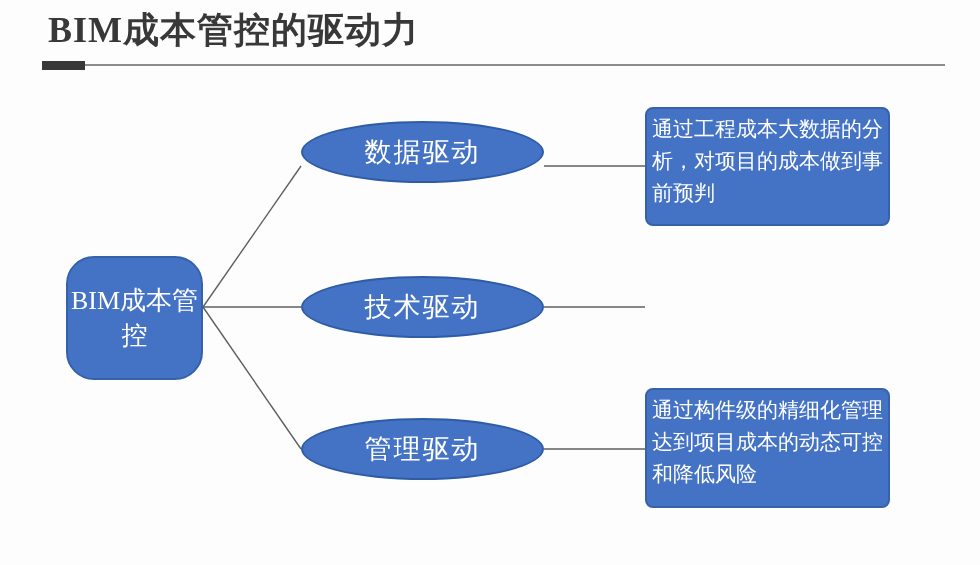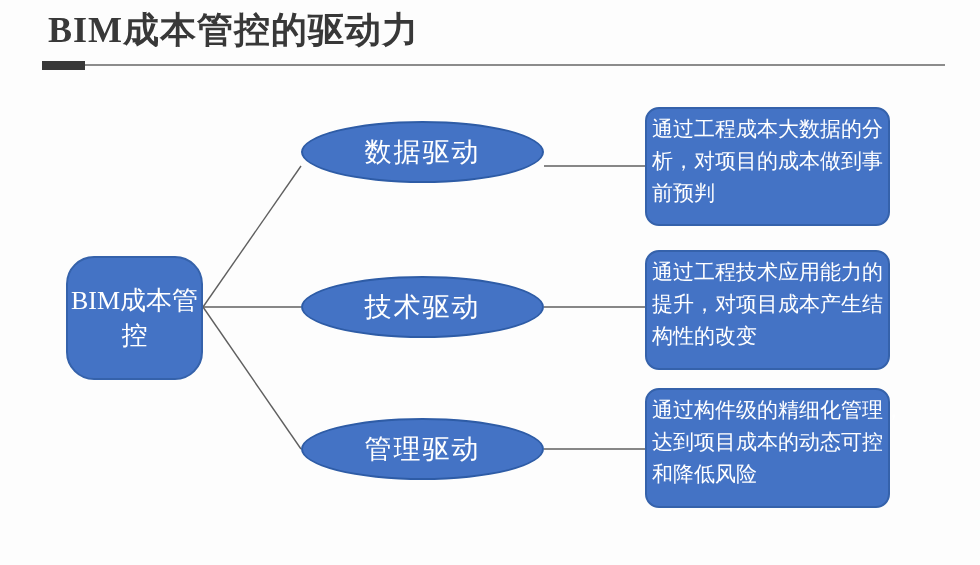--- a/index.html
+++ b/index.html
@@ -58,21 +58,21 @@
     font-size:27px;letter-spacing:2px;
   }
   .ellipse-1{top:121px;}
   .ellipse-2{top:276px;}
   .ellipse-3{top:418px;}
 
   .desc-box{
     position:absolute;z-index:1;left:645px;width:245px;
     background:var(--node-fill);
     border:2px solid var(--node-border);
-    border-radius:14px;
+    border-radius:8px;
     color:var(--node-text);
     font-size:21px;line-height:1.52;
     padding:5px 5px;
     white-space:pre;
     overflow:visible;
   }
   .desc-1{top:107px;height:119px;}
   .desc-2{top:250px;height:120px;}
   .desc-3{top:388px;height:120px;}
 </style>
@@ -97,20 +97,17 @@
   <div class="node root-node">BIM成本管
 控</div>
 
   <div class="node ellipse-node ellipse-1">数据驱动</div>
   <div class="node ellipse-node ellipse-2">技术驱动</div>
   <div class="node ellipse-node ellipse-3">管理驱动</div>
 
   <div class="desc-box desc-1">通过工程成本大数据的分
 析，对项目的成本做到事
 前预判</div>
-  <div class="desc-box desc-2">通过工程技术应用能力的
-提升，对项目成本产生结
-构性的改变</div>
   <div class="desc-box desc-3">通过构件级的精细化管理，
 达到项目成本的动态可控
 和降低风险</div>
 
 </div>
 
 </body></html>

